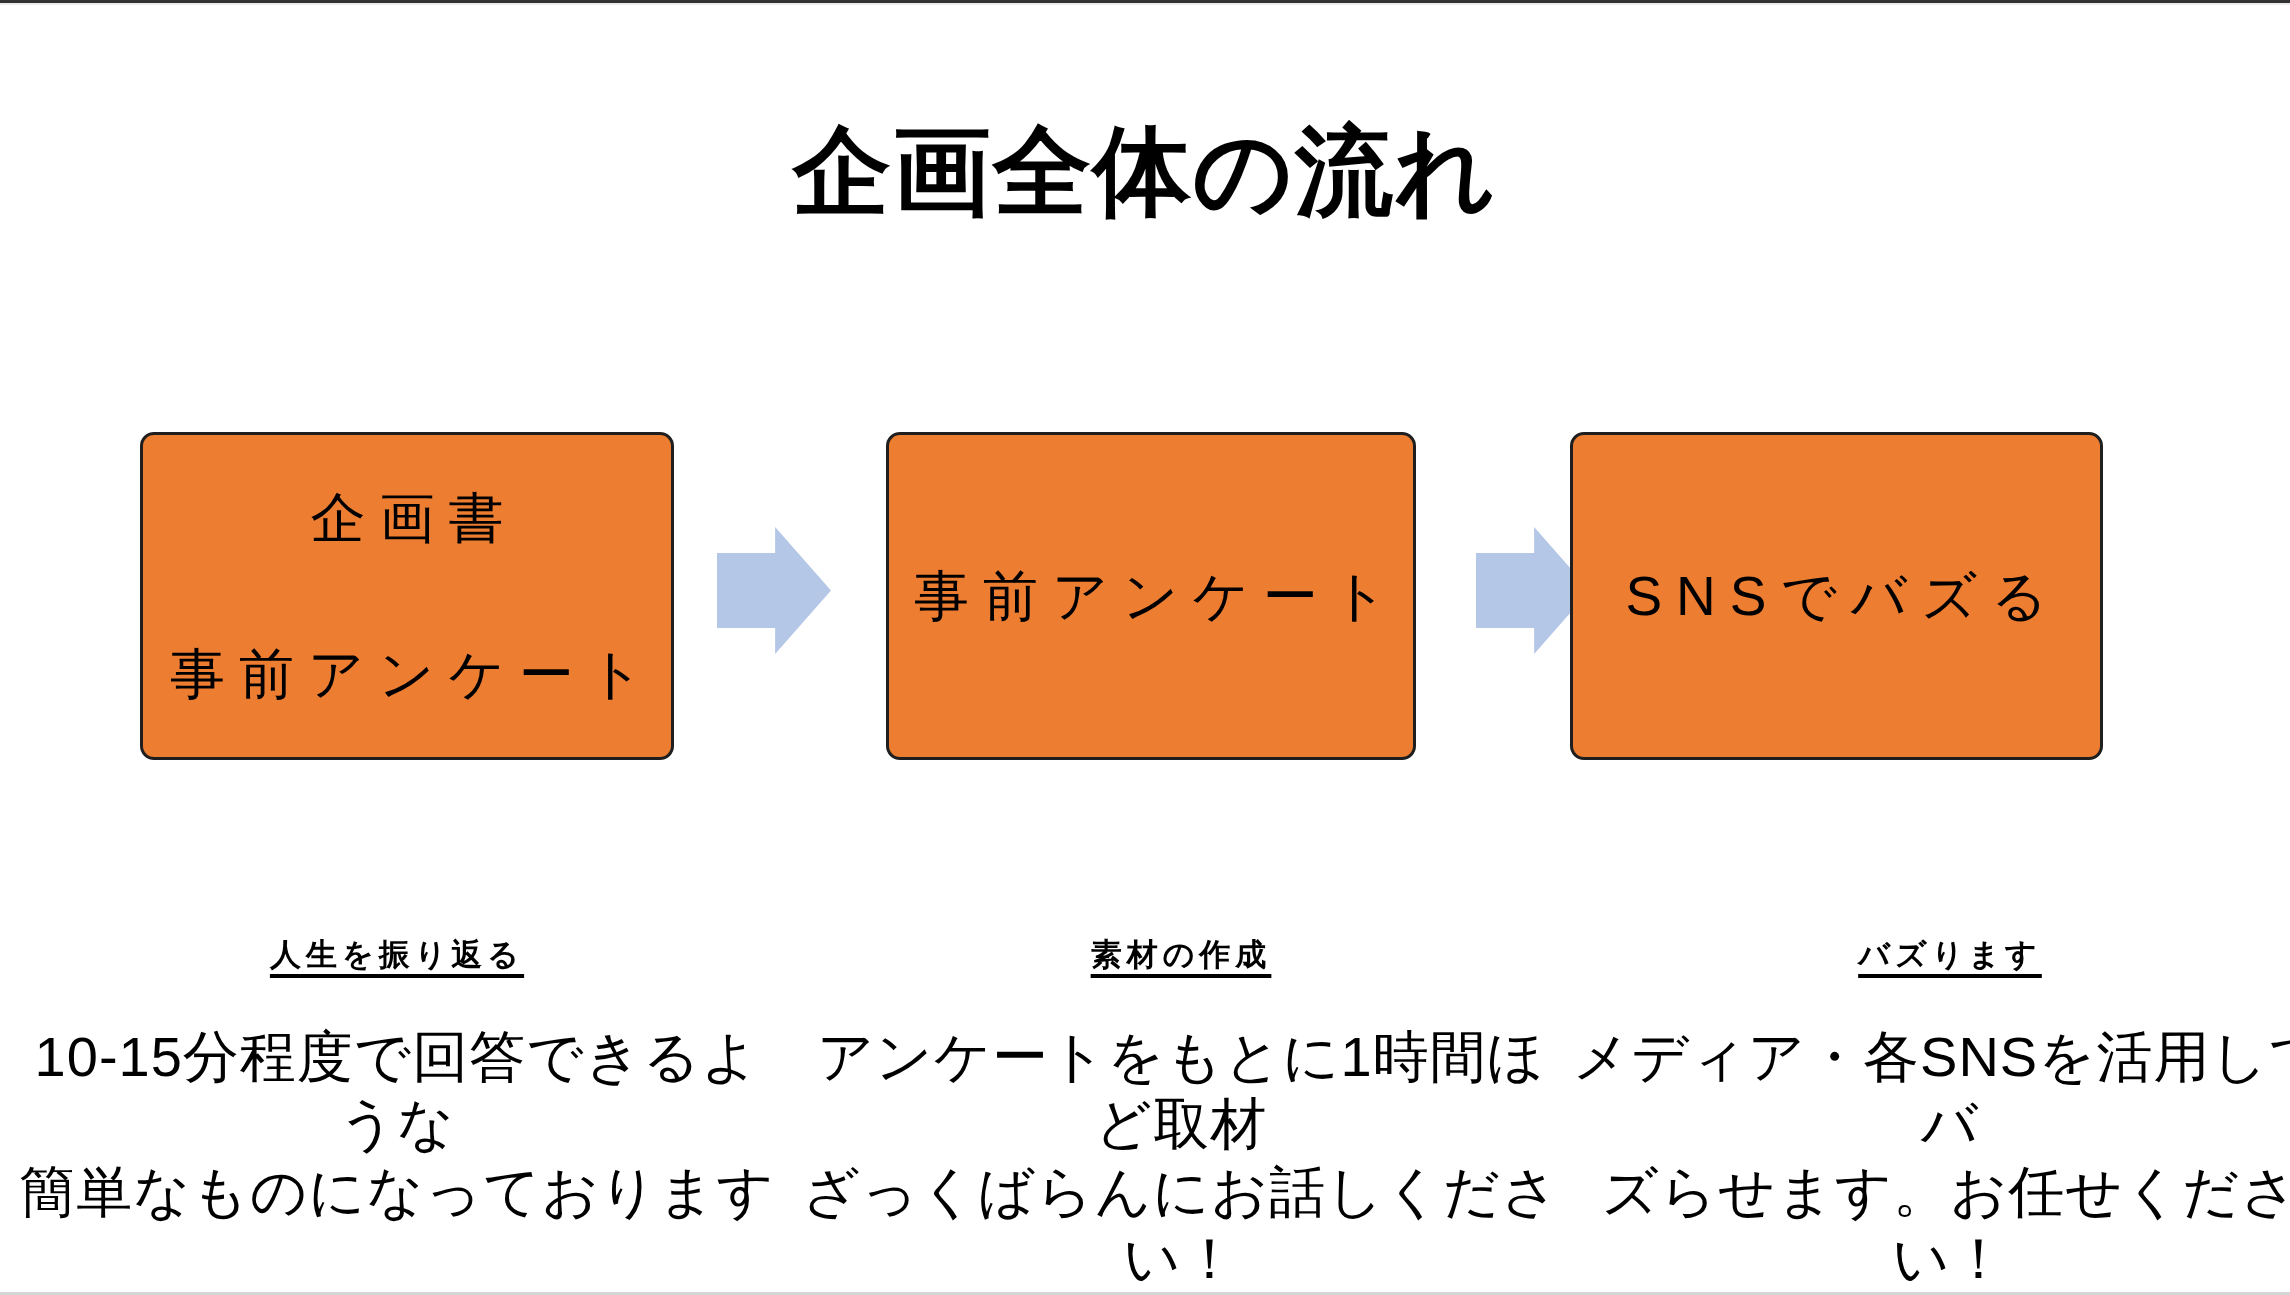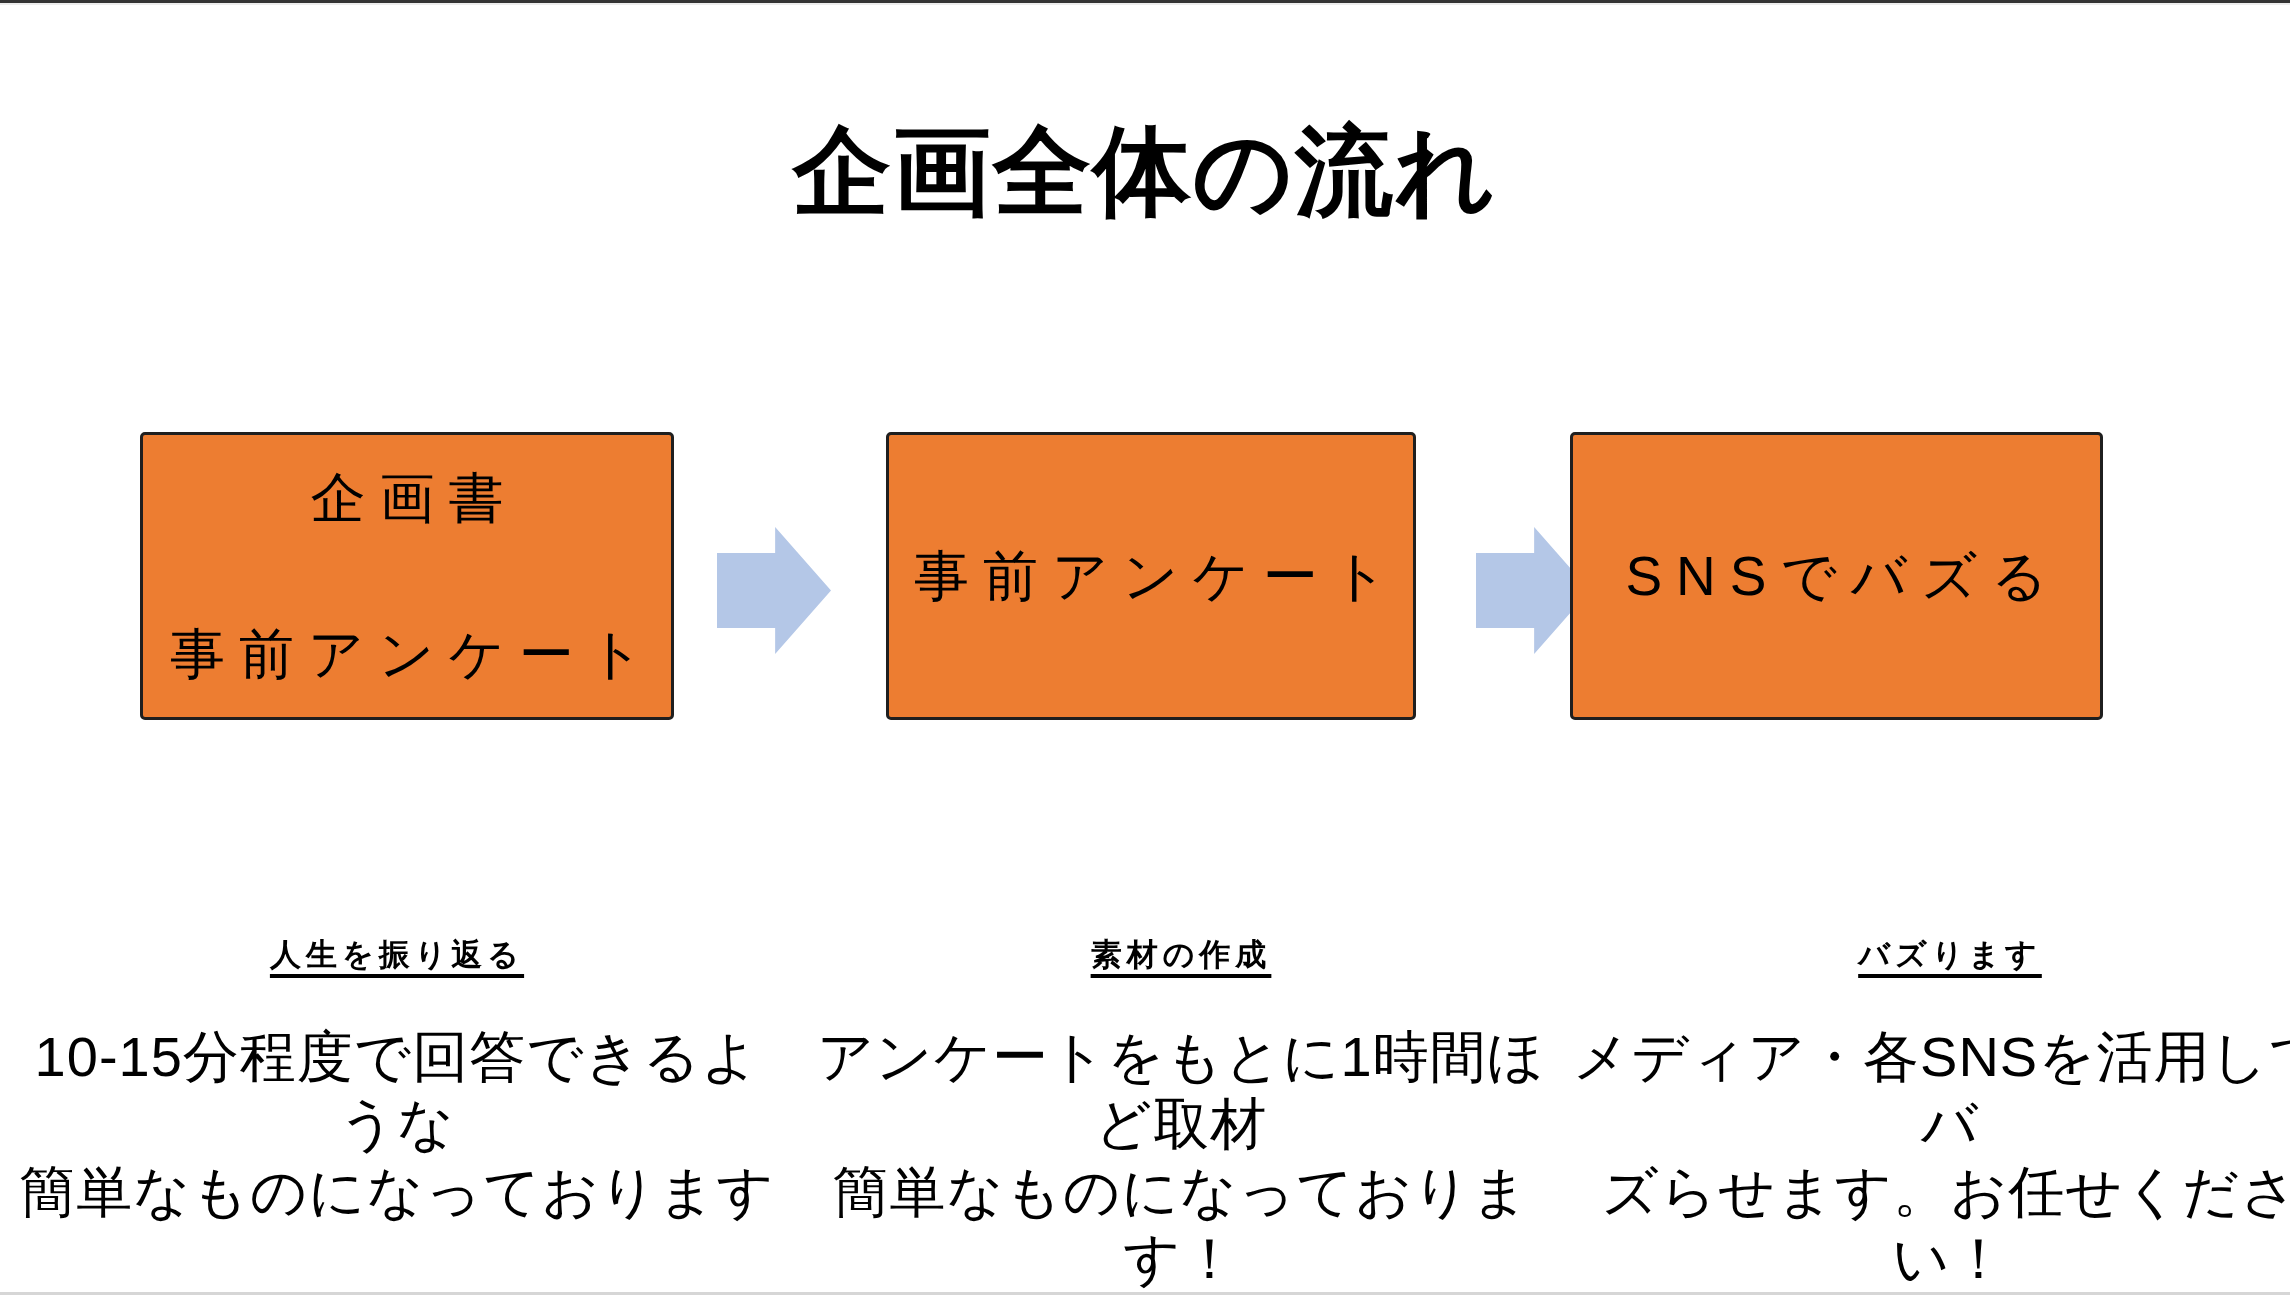--- a/index.html
+++ b/index.html
@@ -37,25 +37,25 @@
     margin: 0;
     text-align: center;
     font-size: 98px;
     font-weight: 700;
     line-height: 1;
     letter-spacing: 2px;
   }
   .box {
     position: absolute;
     top: 432px;
-    height: 288px;
+    height: 328px;
     box-sizing: border-box;
     background: var(--box-fill, #ED7D31);
     border: 3px solid var(--box-border, #1f1f1f);
-    border-radius: 5px;
+    border-radius: 14px;
     display: flex;
     flex-direction: column;
     align-items: center;
     justify-content: center;
     font-size: 55px;
     font-weight: 400;
     letter-spacing: 14px;
     line-height: 1.1;
   }
   .box-line { margin-right: -14px; white-space: nowrap; }
@@ -126,21 +126,21 @@
 
   <div class="step step-1">
     <div class="step-heading">人生を振り返る</div>
     <div class="step-desc">10-15分程度で回答できるような
 簡単なものになっております</div>
   </div>
 
   <div class="step step-2">
     <div class="step-heading">素材の作成</div>
     <div class="step-desc">アンケートをもとに1時間ほど取材
-簡単なものになっております！</div>
+ざっくばらんにお話しください！</div>
   </div>
 
   <div class="step step-3">
     <div class="step-heading">バズります</div>
     <div class="step-desc">メディア・各SNSを活用してバ
 ズらせます。お任せください！</div>
   </div>
 
   <div class="edge-bottom"></div>
 </div>

